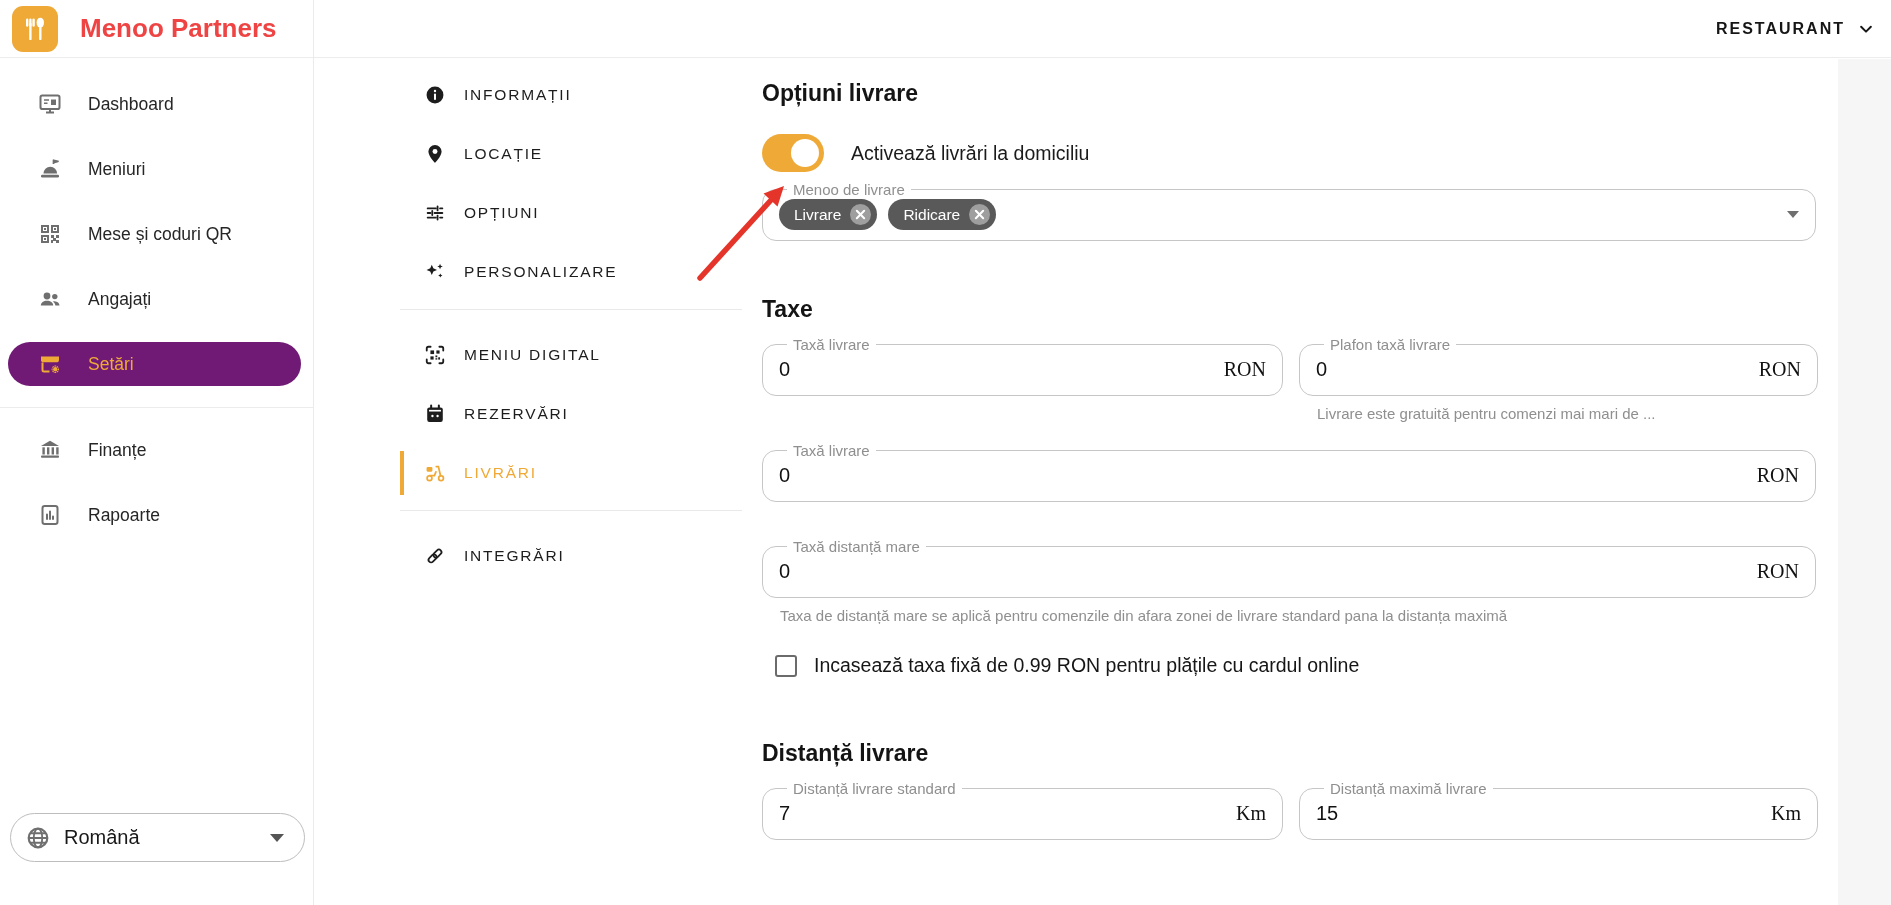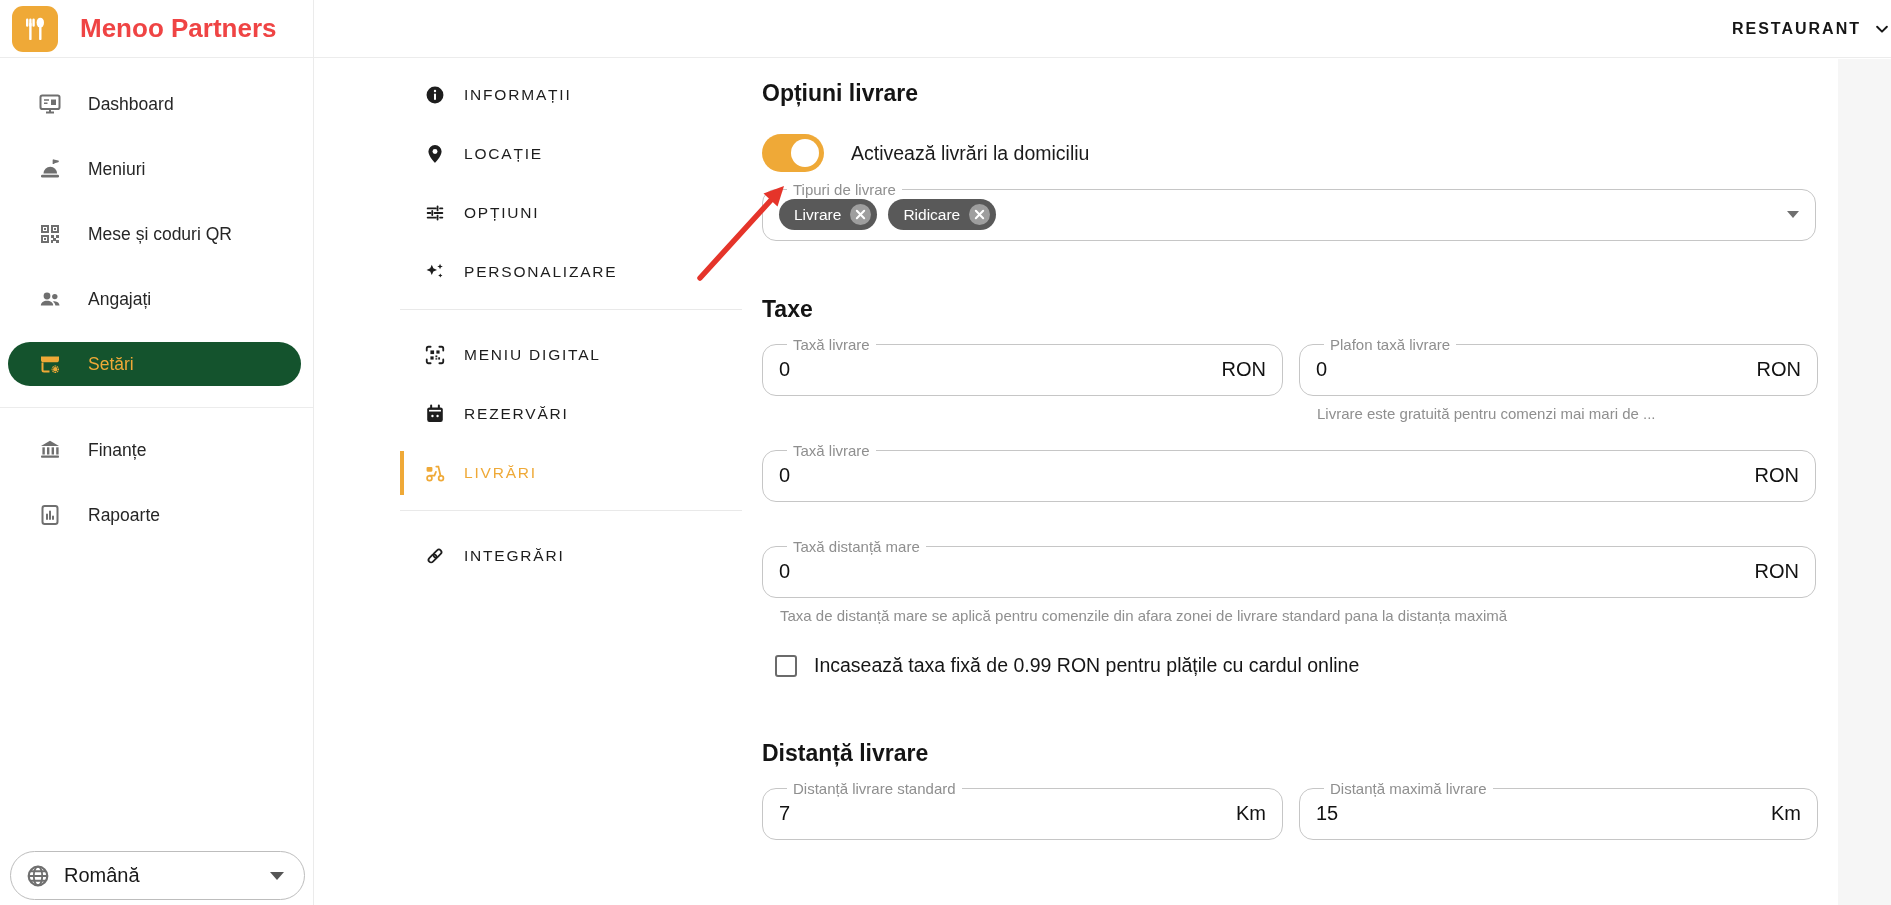--- a/index.html
+++ b/index.html
@@ -9,46 +9,46 @@
     background:#ffffff; color:#1c1c1c;
     position:relative; overflow:hidden;
   }
   svg { display:block; }
 
   
   .topbar {
     position:absolute; left:314px; top:0; width:1577px; height:58px;
     background:#fff; border-bottom:1px solid #ececec;
     display:flex; align-items:center; justify-content:flex-end;
-    padding-right:0; gap:12px;
+    padding-right:16px; gap:12px;
   }
   .account-label { font-size:16px; font-weight:700; letter-spacing:2px; color:#161616; }
   .chev { color:#161616; }
 
   
   .sidebar {
     position:absolute; left:0; top:0; width:314px; height:905px;
     background:#fff; border-right:1px solid #ebebeb;
   }
   .logo-row { height:58px; border-bottom:1px solid #ececec; display:flex; align-items:center; padding-left:12px; gap:22px; }
   .logo { width:46px; height:46px; border-radius:11px; background:#EFA937; display:flex; align-items:center; justify-content:center; flex:none; }
   .brand-name { font-size:26px; font-weight:600; color:#ef4444; }
   .nav { padding-top:24px; }
   .nav-item {
     display:flex; align-items:center; gap:26px; height:44px;
     padding-left:30px; margin:0 12px 21px 8px; border-radius:26px;
     font-size:17.5px; font-weight:500; color:#262626; cursor:pointer;
   }
   .nav-item .ic { color:#6f6f6f; flex:none; }
-  .nav-item.active { background:#14532d; color:#EFA937; }
+  .nav-item.active { background:#701a75; color:#EFA937; }
   .nav-item.active .ic { color:#EFA937; }
   .side-divider { height:1px; background:#ececec; margin:0 0 20px 0; }
 
   .lang-pill {
-    position:absolute; left:10px; top:851px; width:295px; height:49px;
+    position:absolute; left:10px; top:813px; width:295px; height:49px;
     border:1px solid #bdbdbd; border-radius:25px;
     display:flex; align-items:center; gap:13px; padding:0 20px 0 14px;
     font-size:20px; color:#191919; cursor:pointer; background:#fff;
   }
   .lang-pill .ic { color:#6f6f6f; }
   .lang-caret { margin-left:auto; width:0; height:0; border-left:7px solid transparent; border-right:7px solid transparent; border-top:8px solid #555; }
 
   
   .settings-nav { position:absolute; left:400px; top:73px; width:342px; }
   .snav-item {
@@ -67,21 +67,21 @@
   .page-title { margin-top:22px; }
 
   .toggle-row { margin-top:27px; display:flex; align-items:center; gap:27px; }
   .toggle { width:62px; height:38px; border-radius:19px; background:#EFA937; position:relative; cursor:pointer; flex:none; }
   .toggle-knob { position:absolute; right:5px; top:5px; width:28px; height:28px; border-radius:50%; background:#fff; }
   .toggle-label { font-size:19.5px; color:#1b1b1b; }
 
   fieldset.tf { border:1px solid #c6c6c6; border-radius:14px; padding:1px 16px 10px 16px; background:#fff; }
   legend.tf-label { font-size:15px; color:#8f8f8f; padding:0 6px; margin-left:8px; }
   .tf-row { display:flex; align-items:center; justify-content:space-between; min-height:31px; font-size:20px; color:#121212; }
-  .tf-suffix { font-size:20px; color:#121212; }
+  .tf-suffix { font-size:20px; color:#121212;font-family:Liberation Serif, serif; }
 
   .select-field { margin-top:9px; }
   .chips { display:flex; gap:11px; align-items:center; }
   .chip {
     display:flex; align-items:center; gap:9px; background:#595959; color:#fff;
     height:31px; padding:0 6px 0 15px; border-radius:16px; font-size:15.5px; font-weight:500; cursor:pointer;
   }
   .chip-x { width:21px; height:21px; border-radius:50%; background:#9e9e9e; display:flex; align-items:center; justify-content:center; cursor:pointer; flex:none; }
   .dd-arrow { width:0; height:0; border-left:6px solid transparent; border-right:6px solid transparent; border-top:7px solid #6f6f6f; }
 
@@ -336,21 +336,21 @@
   <div class="h-title page-title">Opțiuni livrare</div>
 
   <div class="toggle-row">
     <div class="toggle">
       <div class="toggle-knob"></div>
     </div>
     <div class="toggle-label">Activează livrări la domiciliu</div>
   </div>
 
   <fieldset class="tf select-field">
-    <legend class="tf-label">Tipuri de livrare</legend>
+    <legend class="tf-label">Menoo de livrare</legend>
     <div class="tf-row">
       <div class="chips">
         <span class="chip">
           <span>Livrare</span>
           <span class="chip-x">
             <svg width="11" height="11" viewBox="0 0 12 12" stroke="#fff" stroke-width="2.2" stroke-linecap="round">
                 <path d="M2 2l8 8M10 2l-8 8"></path>
               </svg>
           </span>
         </span>

